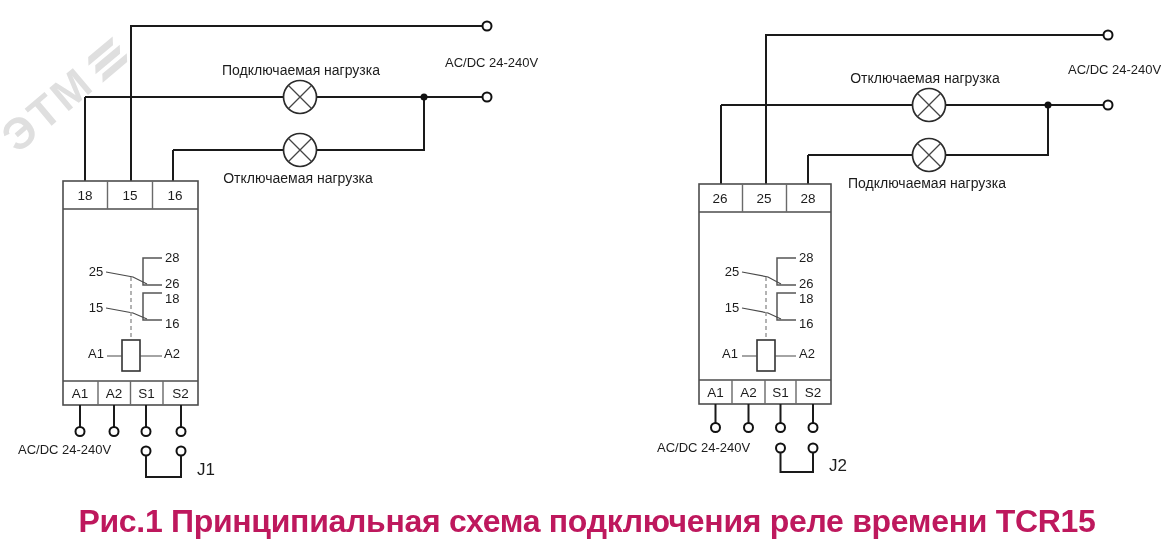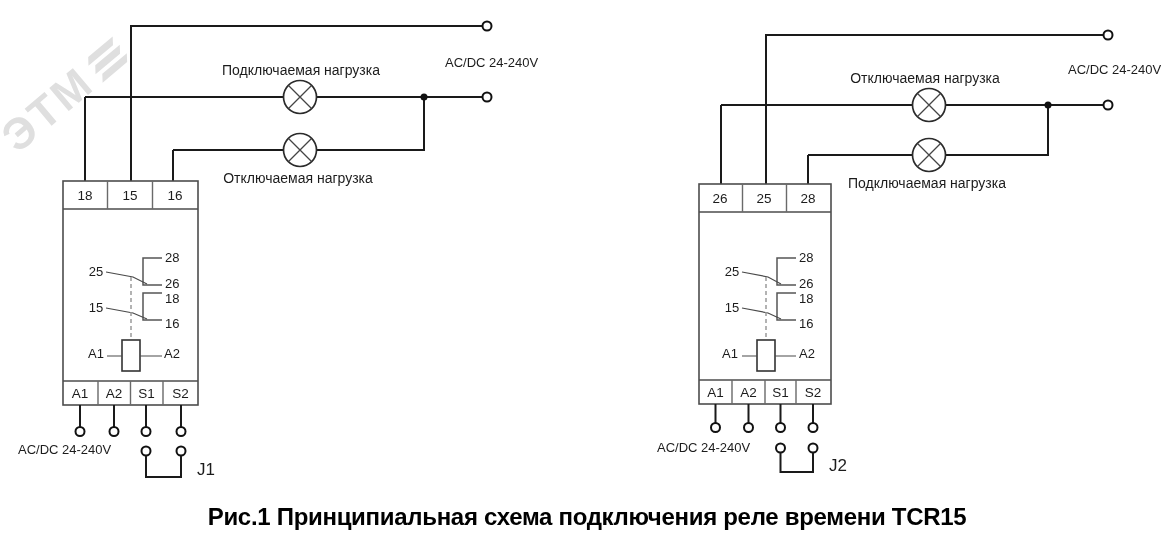--- a/index.html
+++ b/index.html
@@ -22,21 +22,21 @@
   .term{stroke:#111;stroke-width:2;fill:#ffffff;}
   .dot{fill:#111;stroke:none;}
   .coil{stroke:#333;stroke-width:1.6;fill:#ffffff;}
   .watermark{position:absolute;left:-18px;top:42px;width:220px;height:60px;
              transform:rotate(-40deg);display:flex;align-items:center;gap:10px;
              pointer-events:none;}
   .watermark .wm-text{font-size:44px;font-weight:bold;color:#dfdfdf;letter-spacing:3px;}
   .wm-bars{display:flex;flex-direction:column;gap:4px;}
   .wm-bars div{width:32px;height:7px;background:#dfdfdf;transform:skewX(-38deg);}
   .caption{position:absolute;left:0;top:503px;width:1174px;text-align:center;
-           font-size:24px;font-weight:bold;color:#000000;letter-spacing:-0.3px;}
+           font-size:32px;font-weight:bold;color:#be185d;letter-spacing:-0.3px;}
 </style>
 </head>
 <body>
 
 <div class="stage">
 
   <div class="watermark">
     <span class="wm-text">ЭТМ</span>
     <span class="wm-bars">
         <div></div>

